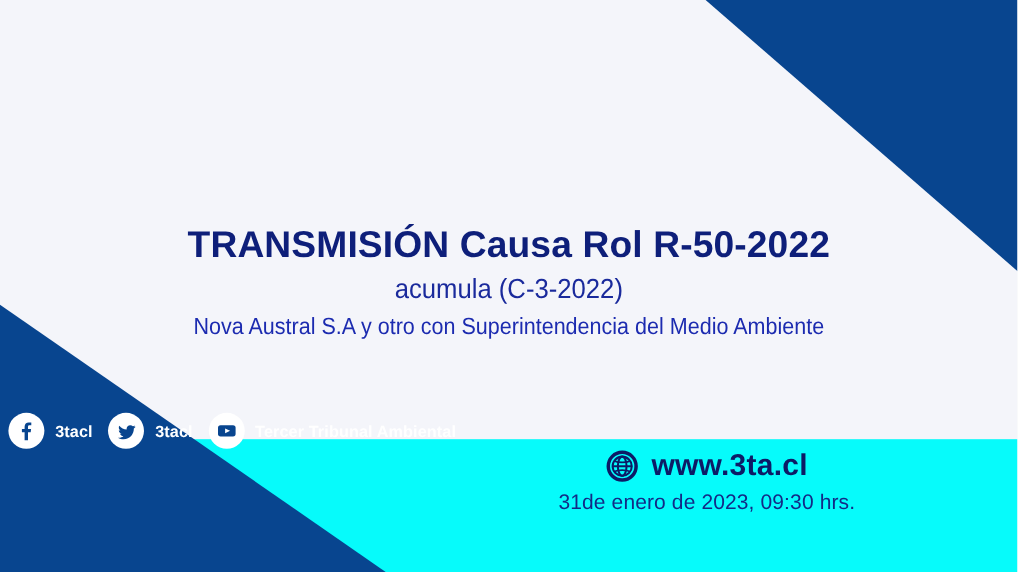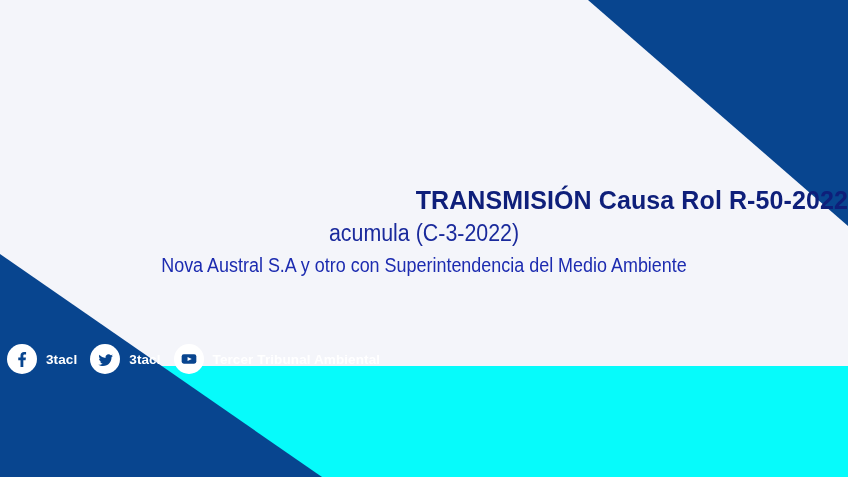--- a/index.html
+++ b/index.html
@@ -30,28 +30,27 @@
   .heading-block {
     position: absolute;
     left: 0;
     right: 0;
     top: 186px;
     text-align: center;
     z-index: 5;
     pointer-events: none;
   }
   .title-main {
-    font-size: 25px;
+    font-size: 31px;
     font-weight: 700;
     color: #0e1f7a;
     letter-spacing: 0.1px;
     line-height: 1.18;
     white-space: nowrap;
     margin: 0;
-    text-align: right;
   }
   .title-sub {
     font-size: 23px;
     font-weight: 400;
     color: #1a2a9c;
     line-height: 1.28;
     white-space: nowrap;
     margin: 3px 0 0 0;
     transform: scaleX(0.93);
   }
@@ -179,14 +178,28 @@
         <svg width="20" height="20" viewBox="0 0 24 24" aria-hidden="true">
           <rect x="3.2" y="6.4" width="17.6" height="11.2" rx="2.6" fill="#08458f"></rect>
           <polygon points="10.3,9.6 15.3,12 10.3,14.4" fill="#ffffff"></polygon>
         </svg>
       </span>
       <span class="social-label">Tercer Tribunal Ambiental</span>
     </div>
 
   </div>
 
+  <div class="web-block">
+    <div class="web-line">
+      <svg class="globe-icon" width="27" height="27" viewBox="0 0 24 24" aria-hidden="true">
+        <circle cx="12" cy="12" r="10.3" fill="none" stroke="#0d1b66" stroke-width="2.6"></circle>
+        <circle cx="12" cy="12" r="7.1" fill="none" stroke="#0d1b66" stroke-width="1.5"></circle>
+        <ellipse cx="12" cy="12" rx="3.2" ry="7.1" fill="none" stroke="#0d1b66" stroke-width="1.5"></ellipse>
+        <line x1="4.9" y1="12" x2="19.1" y2="12" stroke="#0d1b66" stroke-width="1.5"></line>
+        <path d="M6.3 8.1 C8.8 9.5 15.2 9.5 17.7 8.1" fill="none" stroke="#0d1b66" stroke-width="1.3"></path>
+        <path d="M6.3 15.9 C8.8 14.5 15.2 14.5 17.7 15.9" fill="none" stroke="#0d1b66" stroke-width="1.3"></path>
+      </svg>
+      <span class="web-url">www.3ta.cl</span>
+    </div>
+    <div class="web-date">31de enero de 2023, 09:30 hrs.</div>
+  </div>
 
 </div>
 
 </body></html>

